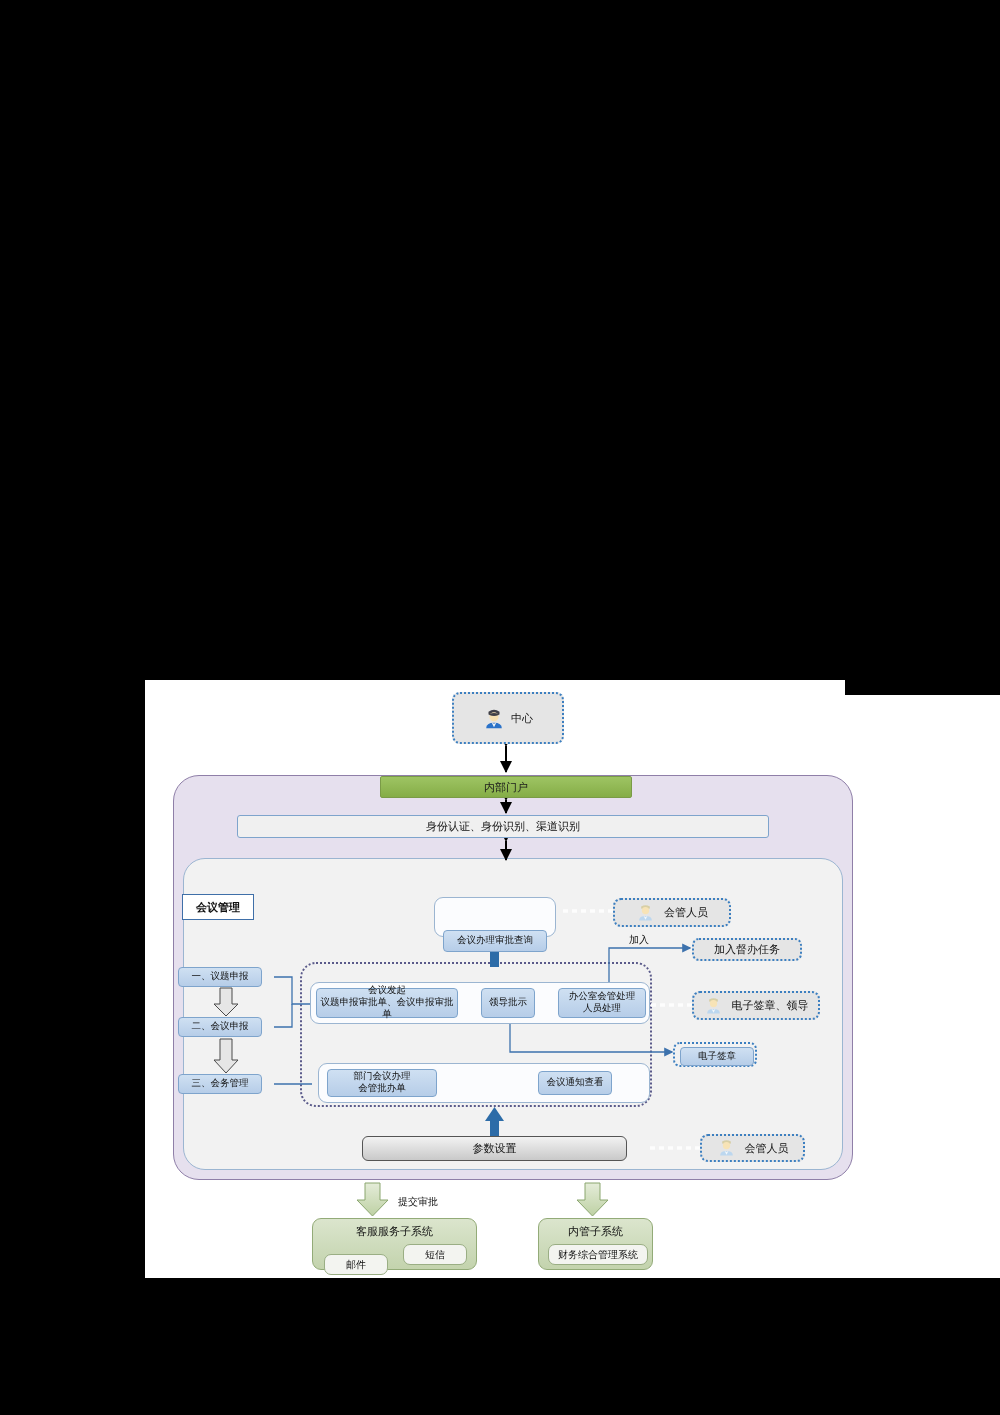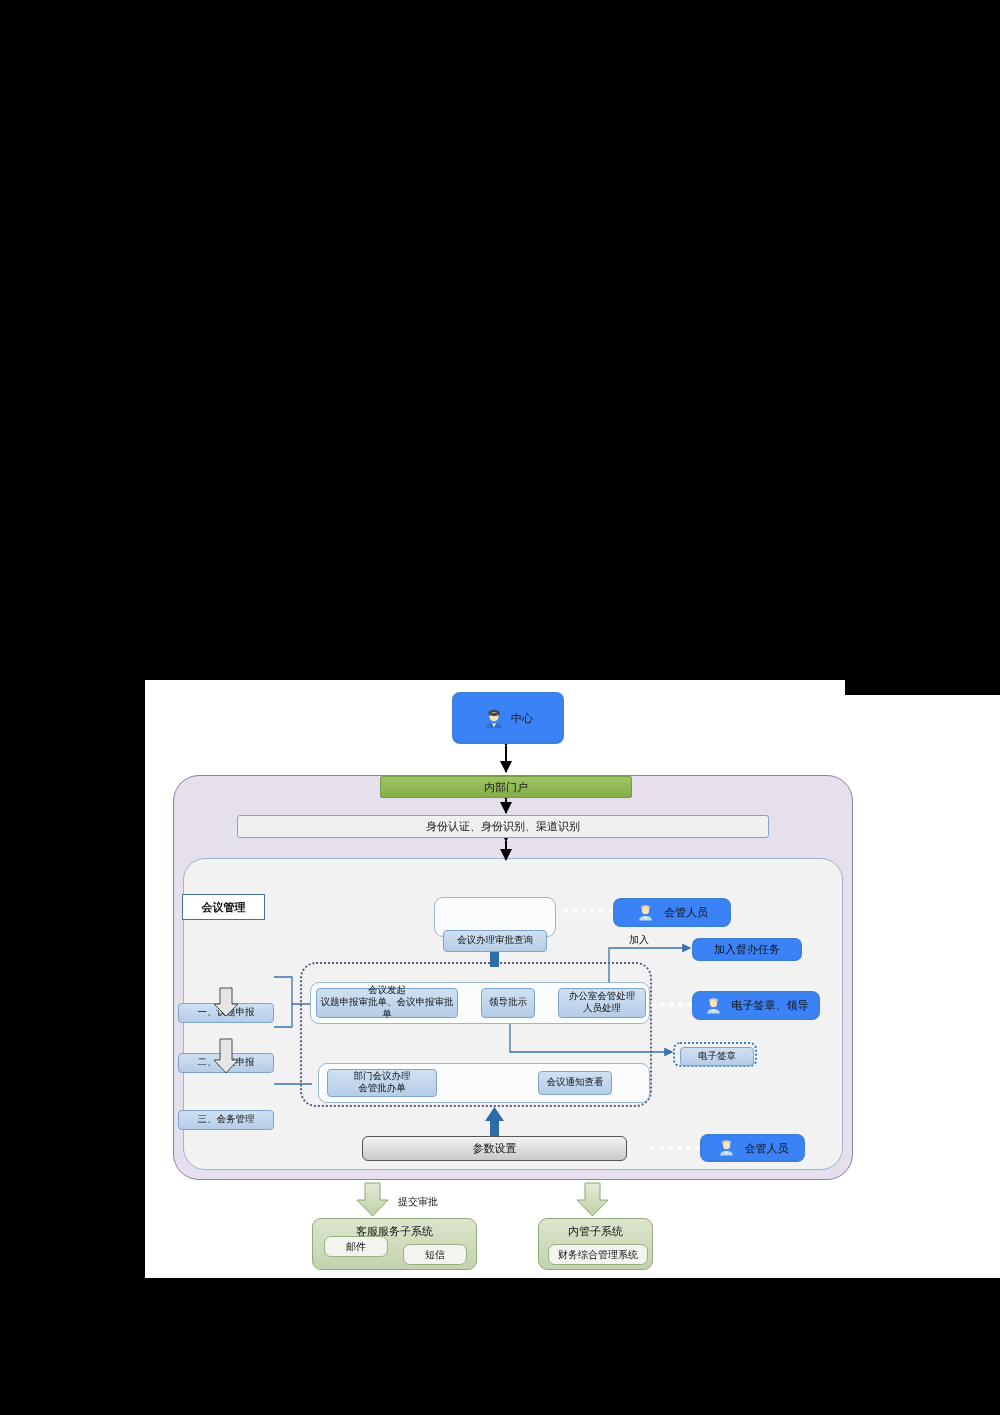--- a/index.html
+++ b/index.html
@@ -37,21 +37,21 @@
     color:#111;font-size:9.5px;line-height:1.25;
   }
 
   
   .frame{
     background:#fbfcfe;border:1px solid #9bb5d1;border-radius:9px;
   }
 
   
   .dotted-box{
-    background:#3b82f6;border:2px dotted #3c7fc0;border-radius:8px;
+    background:#e5e5e5;border:2px dotted #3c7fc0;border-radius:8px;
     display:flex;align-items:center;justify-content:center;gap:8px;
     font-size:11px;color:#111;
   }
   .dotted-box.sq{border-radius:7px;}
 
   
   .avatar{width:20px;height:20px;position:relative;flex:0 0 auto;}
   .avatar svg{display:block;}
 
   
@@ -72,28 +72,28 @@
   
   #params-bar{
     left:362px;top:1136px;width:265px;height:25px;
     background:linear-gradient(180deg,#f2f2f2 0%,#c9c9c9 100%);
     border:1px solid #555;border-radius:6px;
     display:flex;align-items:center;justify-content:center;
     font-size:11px;color:#111;
   }
   
   #section-title{
-    left:182px;top:894px;width:83px;height:26px;
+    left:182px;top:894px;width:72px;height:26px;
     background:#fff;border:1px solid #3f6fa8;
     display:flex;align-items:center;justify-content:center;
     font-size:11px;font-weight:bold;color:#111;
   }
 
   
-  .stage{width:96px;height:20px;margin-top:36px;}
+  .stage{width:84px;height:20px;}
   
   .subsys{
     background:linear-gradient(180deg,#dbe5cd 0%,#c3d3ad 100%);
     border:1px solid #93ab78;border-radius:9px;
   }
   .subsys-title{position:absolute;left:0;top:5px;width:100%;text-align:center;
     font-size:11px;color:#111;}
   .chip{
     position:absolute;background:#f3f4f0;border:1px solid #9aae84;border-radius:7px;
     display:flex;align-items:center;justify-content:center;font-size:10px;color:#111;
@@ -293,21 +293,21 @@
 <div class="dg" id="params-bar">
   <span>参数设置</span>
 </div>
 
 <div class="lbl" style="left:398px;top:1195px;">
   <span>提交审批</span>
 </div>
 
 <div class="dg subsys" style="left:312px;top:1218px;width:165px;height:52px;">
   <div class="subsys-title">客服服务子系统</div>
-  <div class="chip" style="left:11px;top:17px;width:62px;height:19px;">
+  <div class="chip" style="left:11px;top:35px;width:62px;height:19px;">
     <span>邮件</span>
   </div>
   <div class="chip" style="left:90px;top:25px;width:62px;height:19px;">
     <span>短信</span>
   </div>
 </div>
 
 <div class="dg subsys" style="left:538px;top:1218px;width:115px;height:52px;">
   <div class="subsys-title">内管子系统</div>
   <div class="chip" style="left:9px;top:25px;width:98px;height:19px;">

